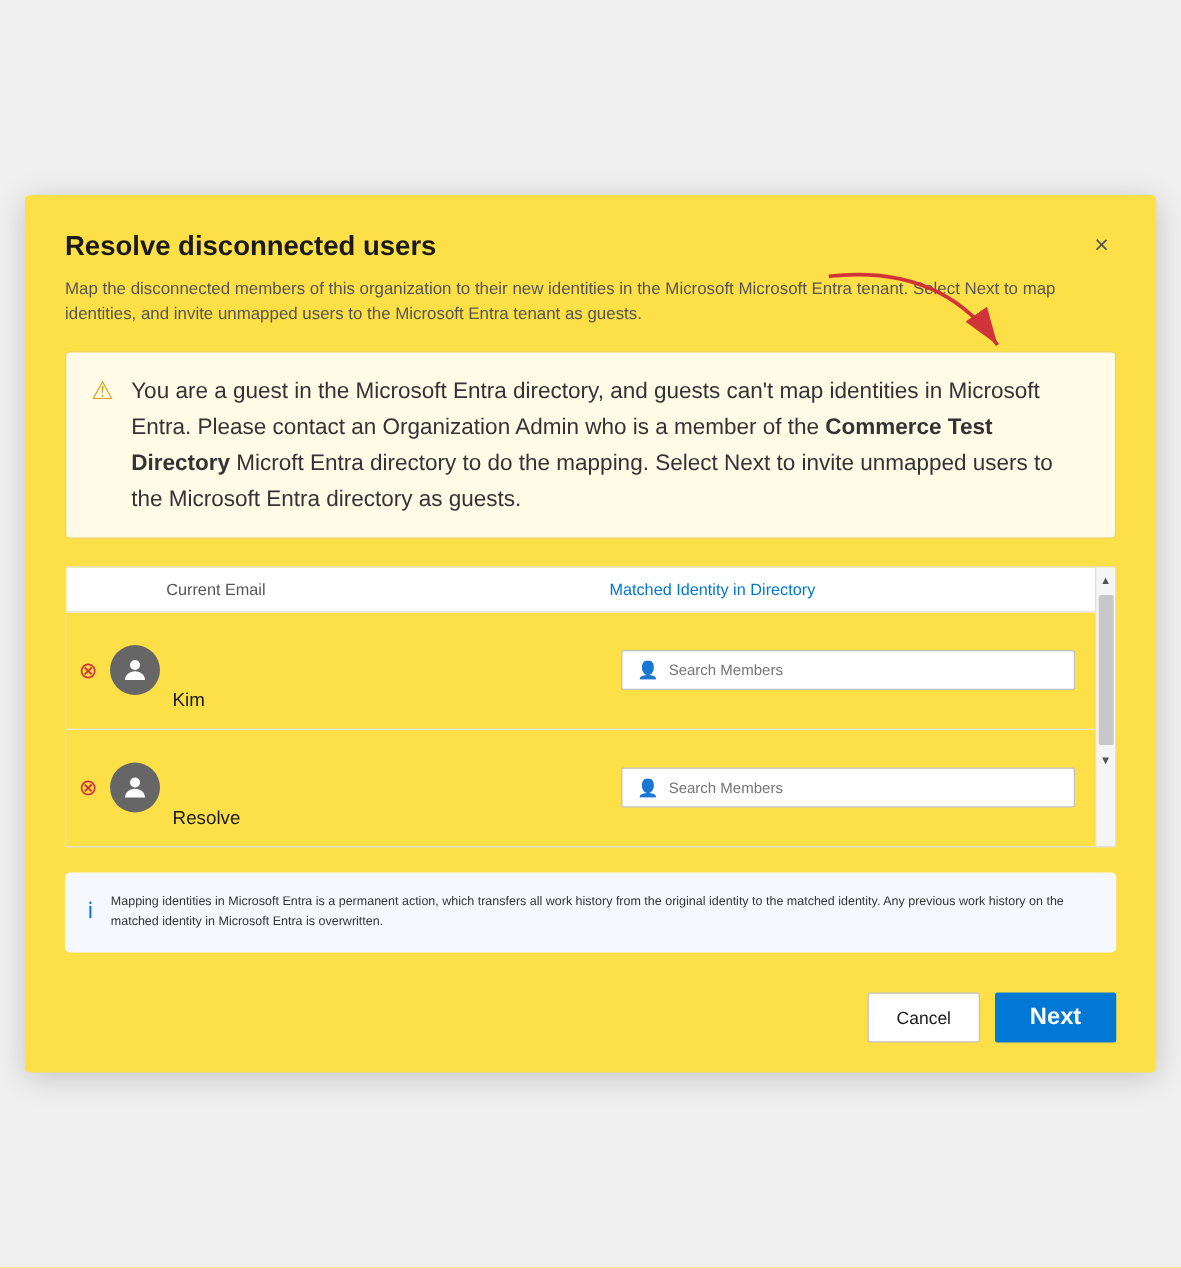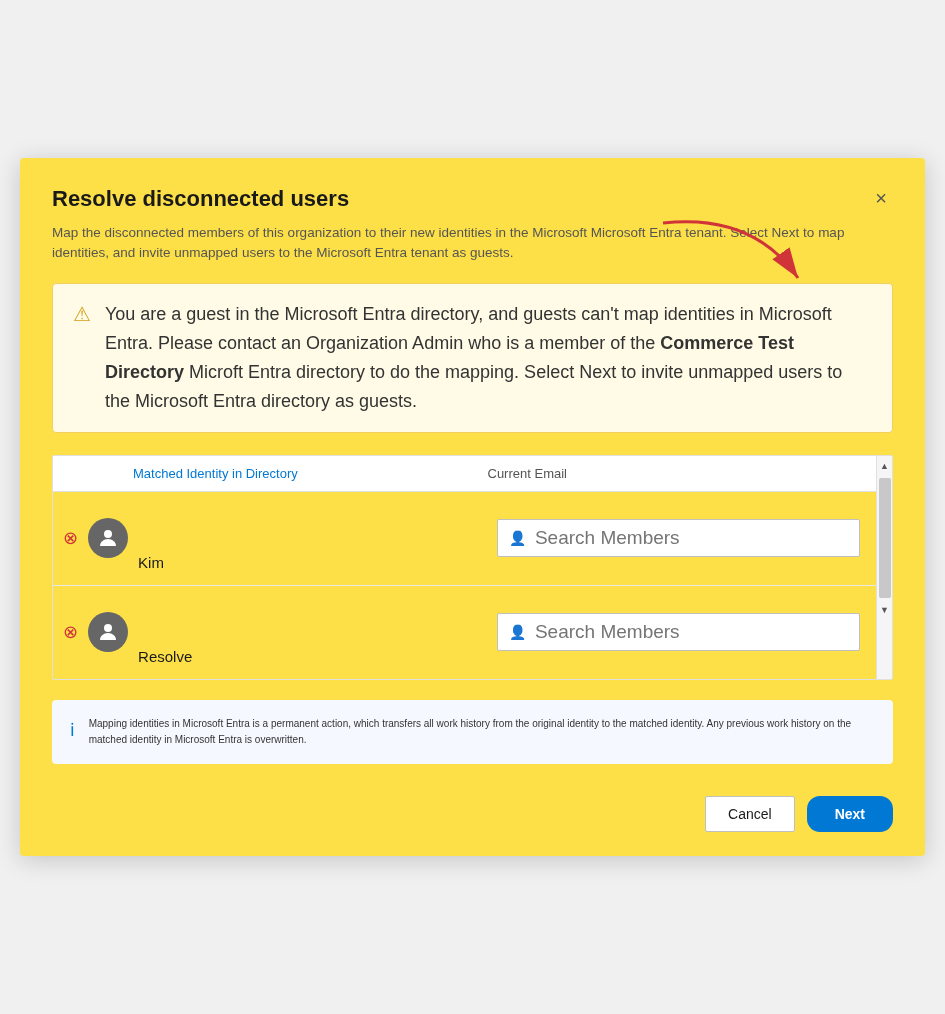--- a/index.html
+++ b/index.html
@@ -176,21 +176,21 @@
       background: #fff;
     }
     .search-icon-glyph {
       color: #888;
       font-size: 14px;
       flex-shrink: 0;
     }
     .search-input {
       border: none;
       outline: none;
-      font-size: 19px;
+      font-size: 12px;
       color: #999;
       width: 100%;
       background: transparent;
     }
     .info-section {
       display: flex;
       align-items: flex-start;
       gap: 14px;
       background: #f5f9ff;
       border-radius: 4px;
@@ -219,25 +219,25 @@
       font-size: 14px;
       border: 1px solid #c0c0c0;
       background: #fff;
       color: #1a1a1a;
       border-radius: 2px;
       cursor: pointer;
       text-align: center;
     }
     .btn-next {
       padding: 9px 28px;
-      font-size: 14px;
+      font-size: 19px;
       border: none;
       background: #0078d4;
       color: #fff;
-      border-radius: 13px;
+      border-radius: 2px;
       cursor: pointer;
       font-weight: 600;
     }
 
     
     .arrow-container {
       position: relative;
     }
     .red-arrow-svg {
       position: absolute;
@@ -271,22 +271,22 @@
     <div class="warning-box">
       <span class="warning-icon">⚠</span>
       <span class="warning-text">
         <span>You are a guest in the Microsoft Entra directory, and guests can't map identities in Microsoft Entra. Please contact an Organization Admin who is a member of the </span><b>Commerce Test Directory</b><span> Microft Entra directory to do the mapping. Select Next to invite unmapped users to the Microsoft Entra directory as guests.</span>
       </span>
     </div>
   </div>
 
   <div class="table-section">
     <div class="table-header">
+      <span class="table-header-cell">Current Email</span>
       <span class="table-header-cell right">Matched Identity in Directory</span>
-      <span class="table-header-cell">Current Email</span>
     </div>
 
     <div style="display:flex;">
       <div class="table-body" style="flex:1;">
 
         <div class="table-row">
           <div class="row-left">
             <span class="remove-icon">⊗</span>
             <div class="avatar">
               <svg width="24" height="24" viewBox="0 0 24 24" fill="white">

